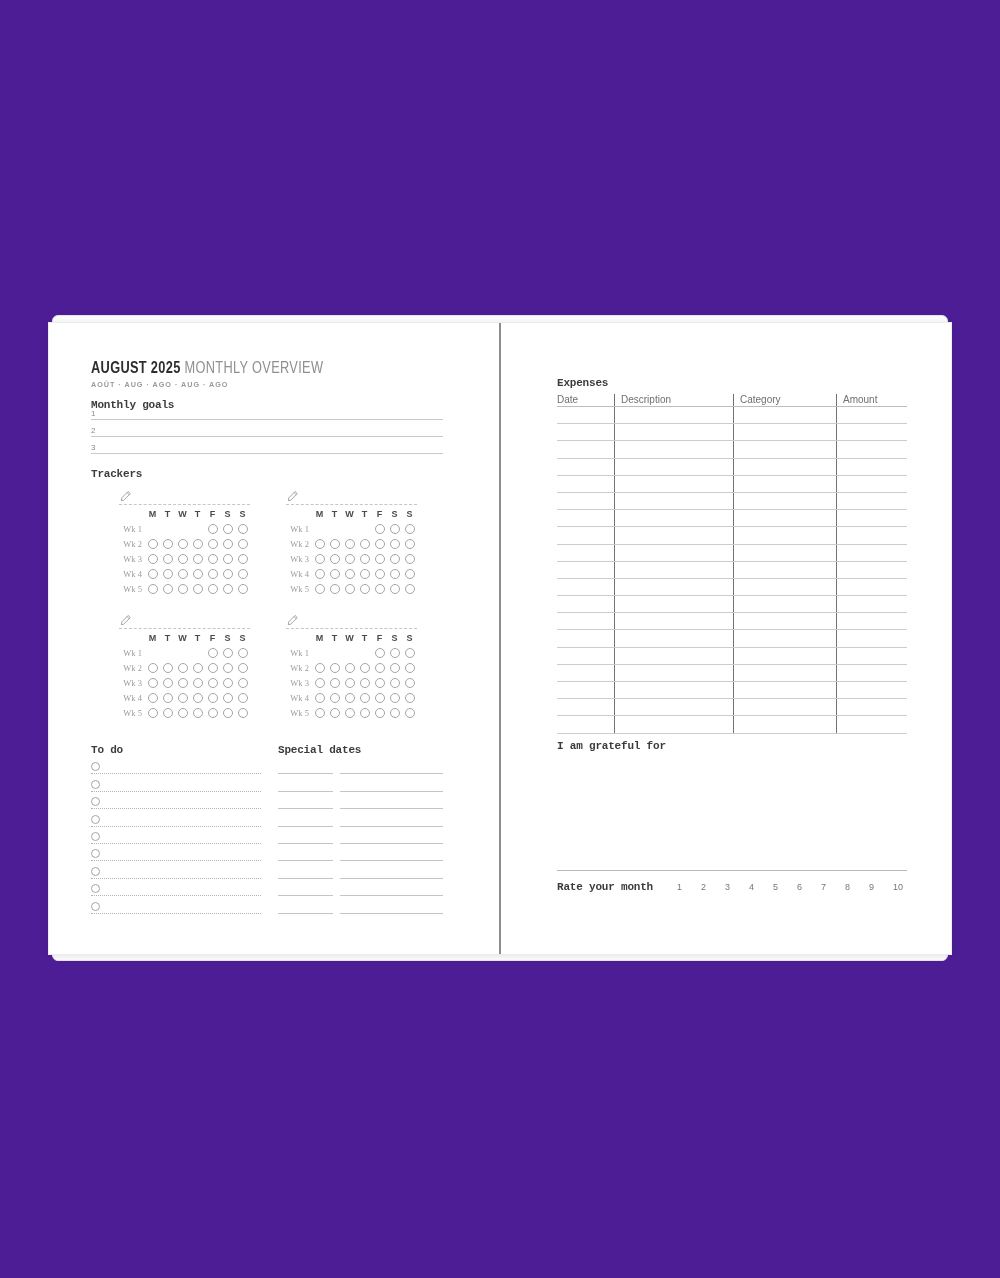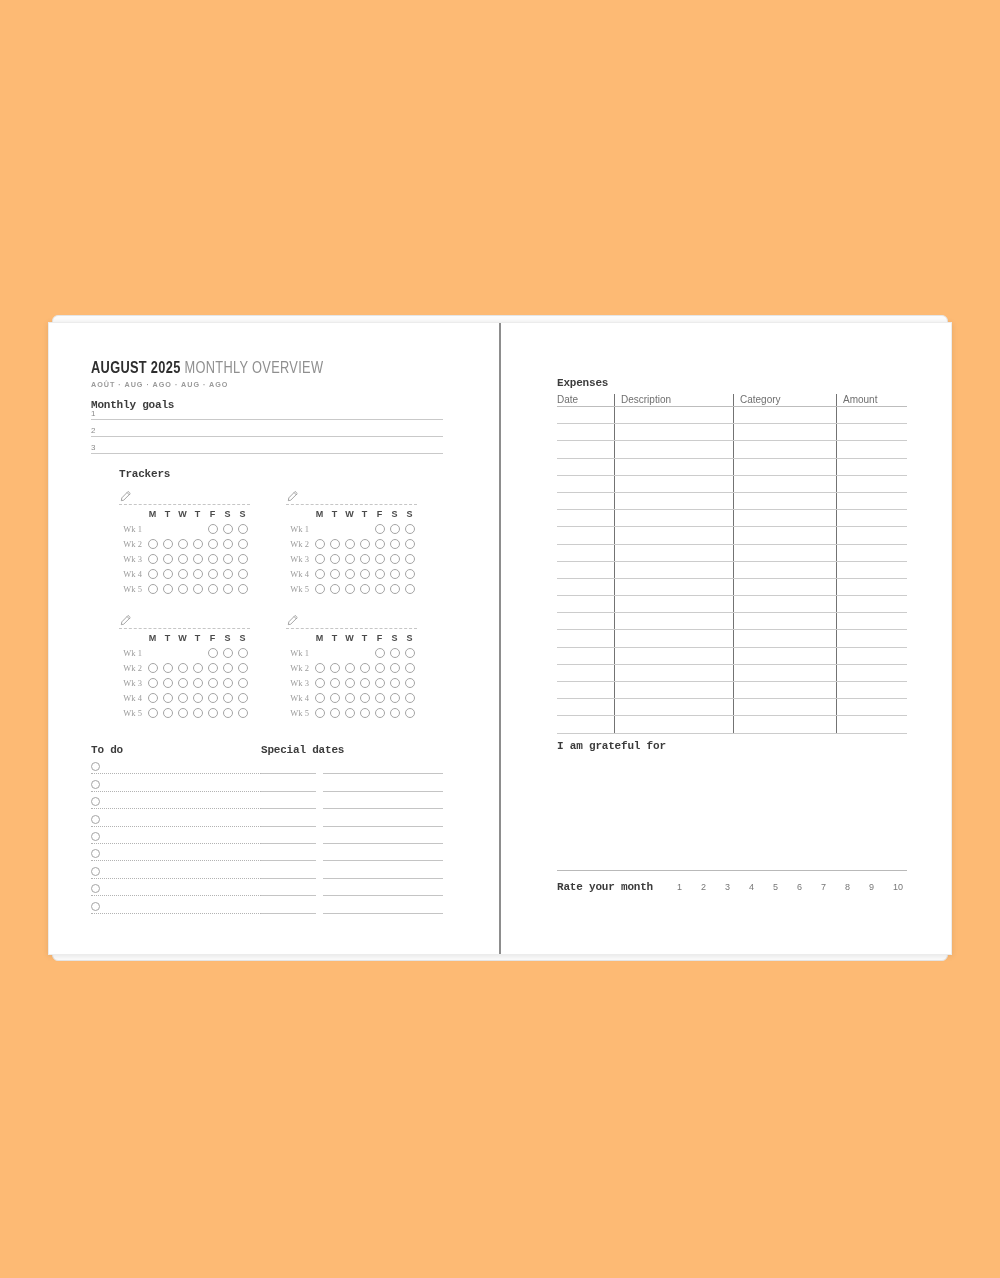--- a/index.html
+++ b/index.html
@@ -1,18 +1,18 @@
 <!DOCTYPE html>
 <html><head>
 <meta charset="utf-8">
 <style>
   * { margin:0; padding:0; box-sizing:border-box; }
   body { width:1000px; height:1278px; background:#ffffff; font-family:"Liberation Sans", sans-serif; position:relative; }
 
-  .canvas { position:absolute; inset:0; background:#fdba74; }
+  .canvas { position:absolute; inset:0; background:#4c1d95; }
 
   .book { position:absolute; left:48px; top:322px; width:904px; height:633px; }
   .book::before { content:''; position:absolute; top:-7px; bottom:-6px; left:4px; right:4px;
                   background:#fcfcfc; border:1px solid #e5e5e5; border-radius:6px; }
   .spread { position:absolute; inset:0; background:#ffffff; border:1px solid #ececec;
             box-shadow:0 1px 6px rgba(0,0,0,0.10); display:flex; }
   .spine { position:absolute; left:calc(50% - 1px); top:0; bottom:0; width:2px; background:#8d8d8d; }
 
   .page { width:50%; position:relative; }
   .page-left  { padding:36px 57px 0 42px; }
@@ -26,37 +26,37 @@
               transform:scaleX(0.9); transform-origin:left; white-space:nowrap; }
 
   .tw-head { font-family:"Liberation Mono", monospace; font-weight:700; font-size:11px;
              color:#3c3c3c; letter-spacing:-0.2px; white-space:nowrap; }
   .goals-head { margin-top:10px; }
 
   .goal-row { height:17px; border-bottom:1px solid #c9c9c9; display:flex; align-items:flex-end; }
   .goal-row.first { height:9px; }
   .goal-row span { font-size:8px; color:#8a8a8a; line-height:10px; }
 
-  .trackers-head { margin-top:14px;margin-left:28px; }
+  .trackers-head { margin-top:14px; }
   .tracker-wrap { margin-top:10px; margin-left:28px; display:grid;
                   grid-template-columns:131px 131px; column-gap:36px; row-gap:18px; }
   .tgrid { width:131px; }
   .tname { position:relative; height:15px; border-bottom:1px dashed #c6c6c6; }
   .pencil { position:absolute; left:1px; bottom:2px; width:12px; height:12px;
             fill:none; stroke:#8f8f8f; stroke-width:1.6; stroke-linejoin:round; stroke-linecap:round; }
   .tdays { display:flex; margin-top:4px; margin-left:26px; height:12px; }
   .tdays span { width:15px; text-align:center; font-size:9px; font-weight:700; color:#4a4a4a; }
   .trow { display:flex; align-items:center; height:15px;font-family:Liberation Serif, serif; }
   .twk { width:26px; font-size:8.5px; color:#9c9c9c; text-align:right; padding-right:3px; white-space:nowrap; }
   .tcell { width:15px; display:flex; justify-content:center; }
   .tcirc { width:10px; height:10px; border:1px solid #a5a5a5; border-radius:50%; }
 
   .bottom-cols { margin-top:24px; display:flex; }
   .todo-col { width:170px; }
-  .dates-col { flex:1; }
+  .dates-col { flex:1; margin-left:17px; }
   .todo-rows, .date-rows { margin-top:1px; }
   .todo-row { position:relative; height:17.4px; border-bottom:1px dotted #b3b3b3; }
   .todo-circ { position:absolute; left:0; bottom:2px; width:9px; height:9px;
                border:1px solid #a5a5a5; border-radius:50%; background:#fff; }
   .date-row { height:17.4px; display:flex; gap:7px; }
   .date-row .d1 { width:55px; border-bottom:1px solid #c4c4c4; }
   .date-row .d2 { flex:1; border-bottom:1px solid #c4c4c4; }
 
   
   .exp-table { width:350px; margin-top:5px; }

